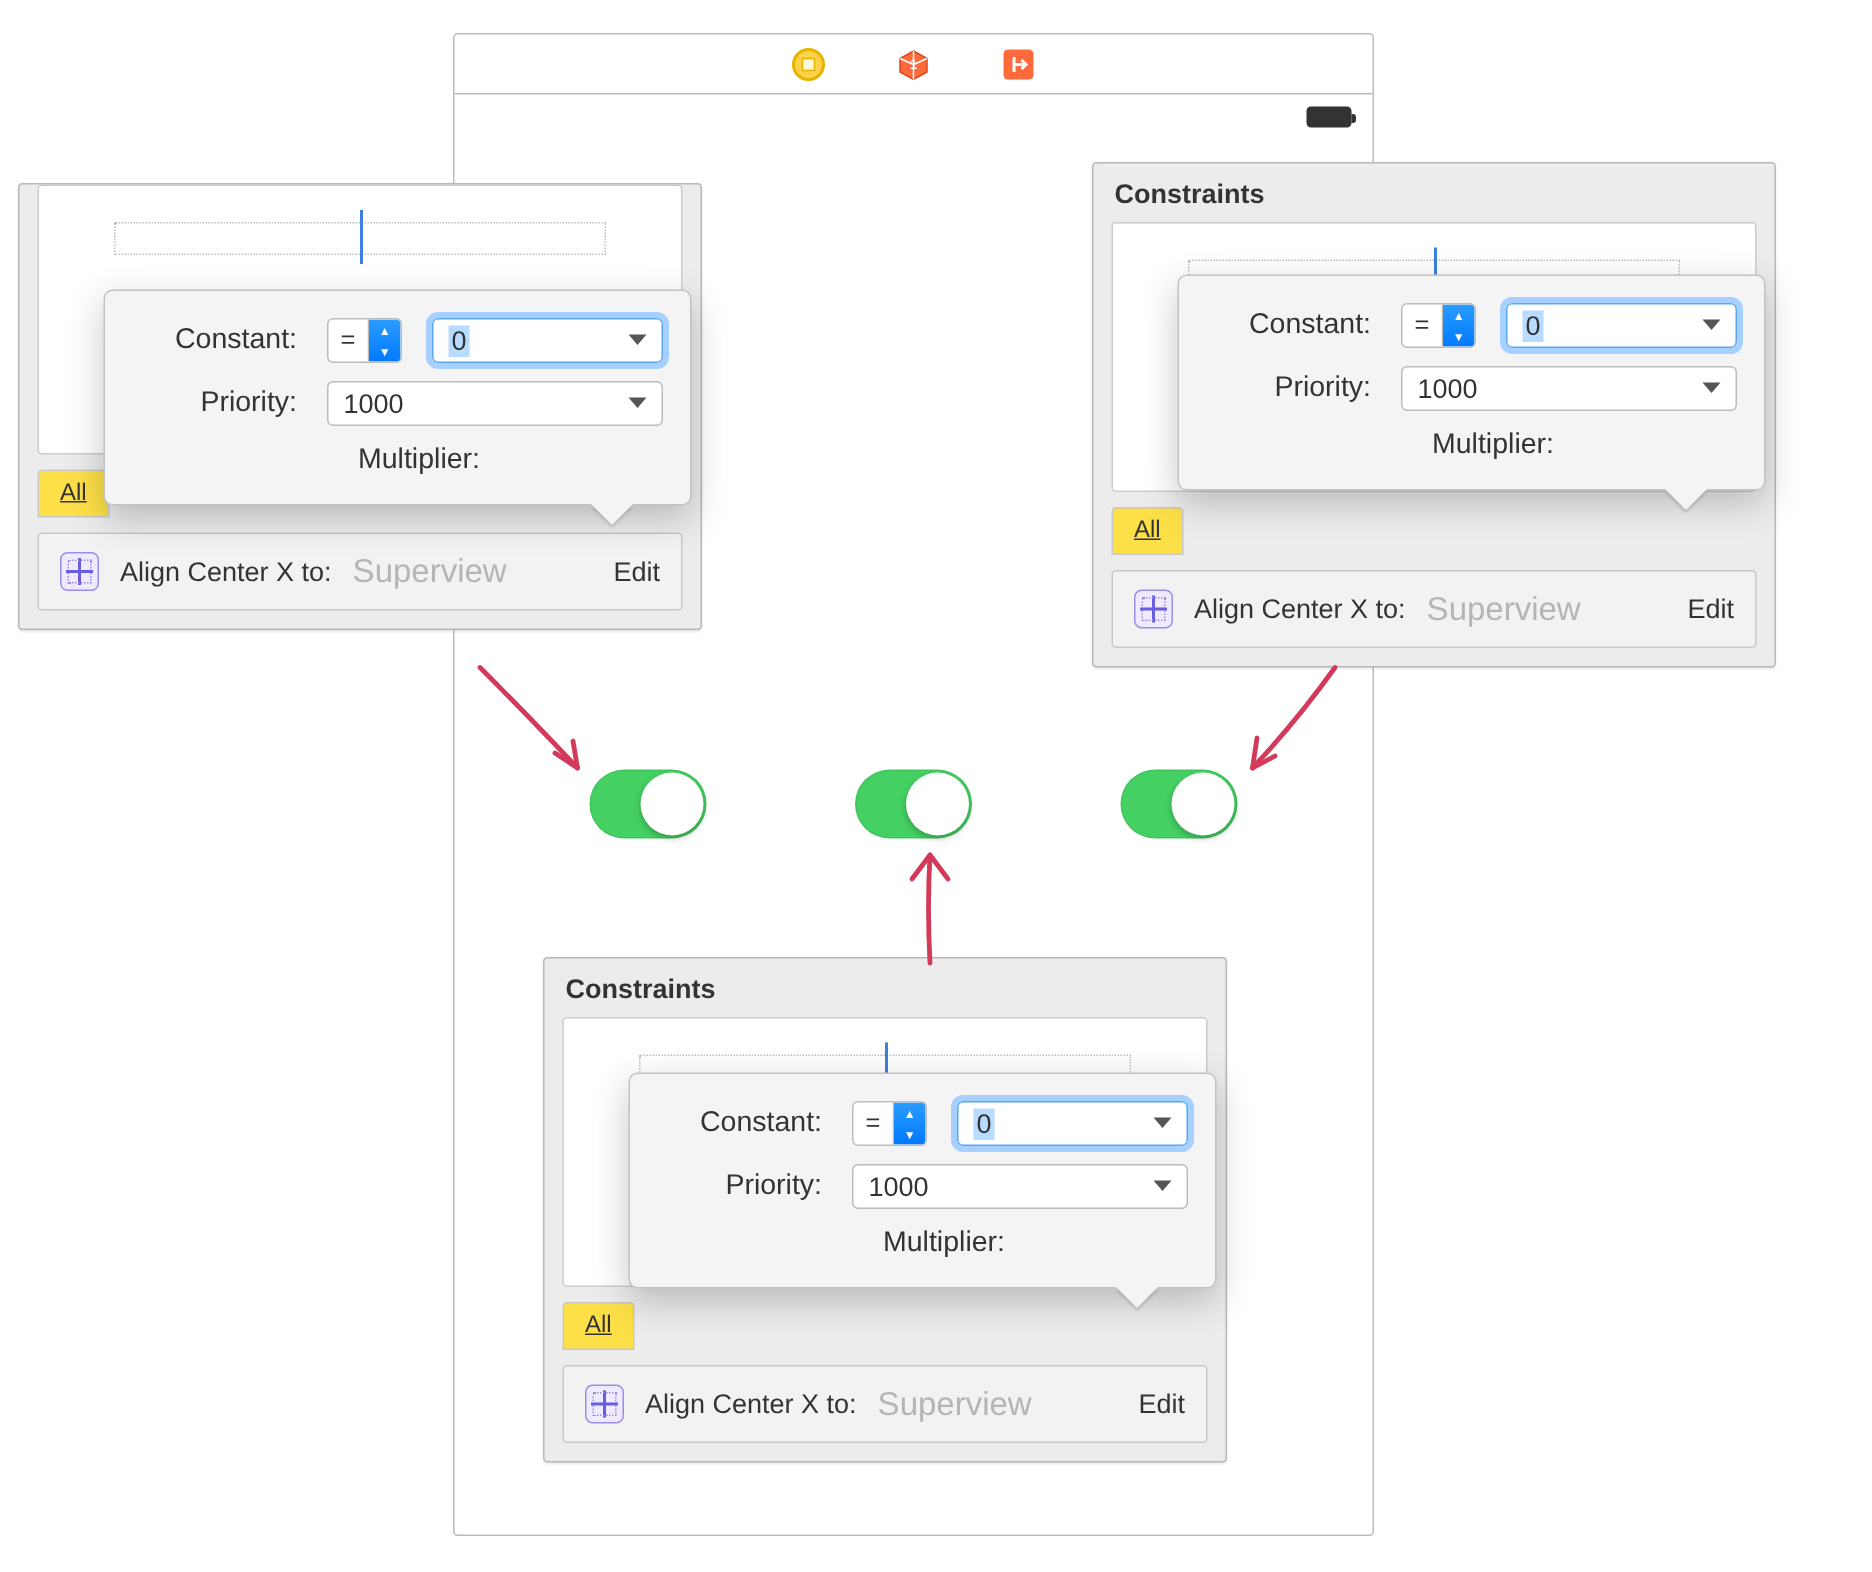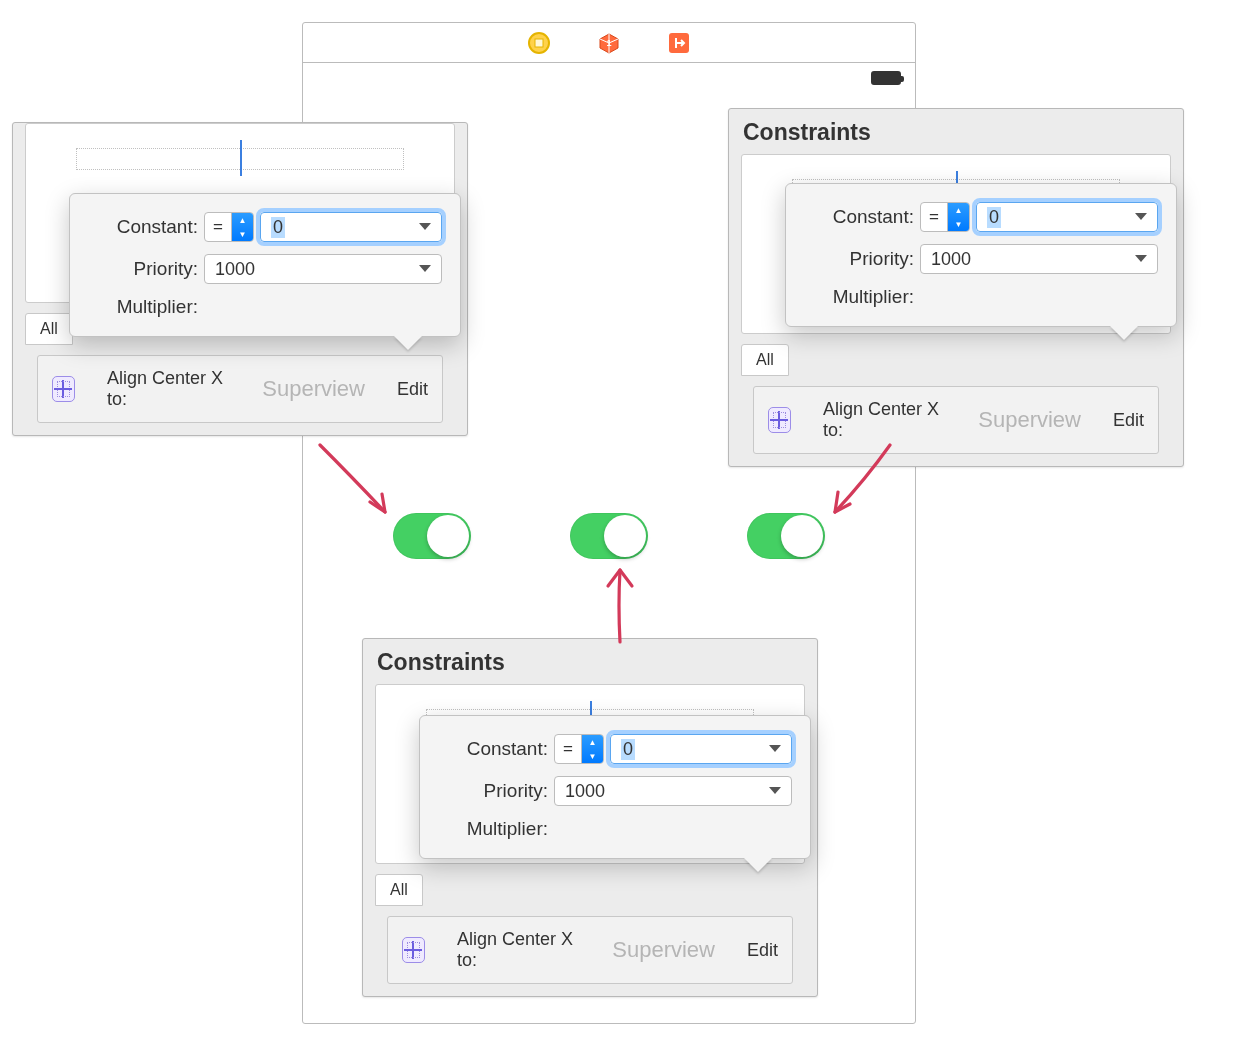--- a/index.html
+++ b/index.html
@@ -90,21 +90,21 @@
     position: absolute;
     width: 456px;
     background: #ececec;
     border: 1px solid #b8b8b8;
     border-radius: 3px;
     box-shadow: 0 1px 2px rgba(0,0,0,0.1);
   }
   .panel-title {
     padding: 10px 14px 8px;
     font-weight: bold;
-    font-size: 23px;
+    font-size: 18px;
   }
   .panel-preview {
     margin: 0 12px;
     height: 180px;
     background: #fff;
     border: 1px solid #ccc;
     border-radius: 3px;
     position: relative;
   }
   
@@ -119,35 +119,36 @@
     top: 16px; bottom: auto;
     left: 50%;
     width: 2px; height: 36px;
     background: #3b7fe0;
   }
   .panel-tabrow {
     display: flex;
     margin: 10px 12px 0;
   }
   .panel-tab {
-    background: #ffffff;
+    background: #fde047;
     border: 1px solid #c8c8c8;
     padding: 6px 14px;
     border-radius: 3px 3px 0 0;
     font-size: 16px;
+    text-decoration: underline;
   }
   .panel-body {
-    margin: 10px 24px 12px;
+    margin: 10px 12px 12px;
     background: #f2f2f2;
     border: 1px solid #c8c8c8;
     border-radius: 3px;
     padding: 12px 14px;
     display: flex;
     align-items: center;
-    gap: 32px;
+    gap: 14px;
   }
   .align-icon {
     width: 26px; height: 26px;
     border: 1px solid #9c8de8;
     border-radius: 5px;
     background: #efeaff;
     position: relative;
     display: flex; align-items: center; justify-content: center;
   }
   .align-icon::before, .align-icon::after {
@@ -187,24 +188,24 @@
     right: 38px;
     width: 0; height: 0;
     border-left: 14px solid transparent;
     border-right: 14px solid transparent;
     border-top: 14px solid #f4f4f4;
     filter: drop-shadow(0 2px 1px rgba(0,0,0,0.15));
   }
   .pop-row {
     display: flex;
     align-items: center;
-    gap: 6px;
+    gap: 20px;
     margin-bottom: 12px;
   }
-  .pop-row:last-child { margin-bottom: 0; }
+  .pop-row:last-child { margin-bottom: 0; flex-direction: column; }
   .pop-label {
     width: 110px;
     text-align: right;
     font-size: 19px;
     color: #333;
   }
   .eq-btn {
     width: 50px; height: 30px;
     border: 1px solid #bcbcbc;
     border-radius: 4px;

